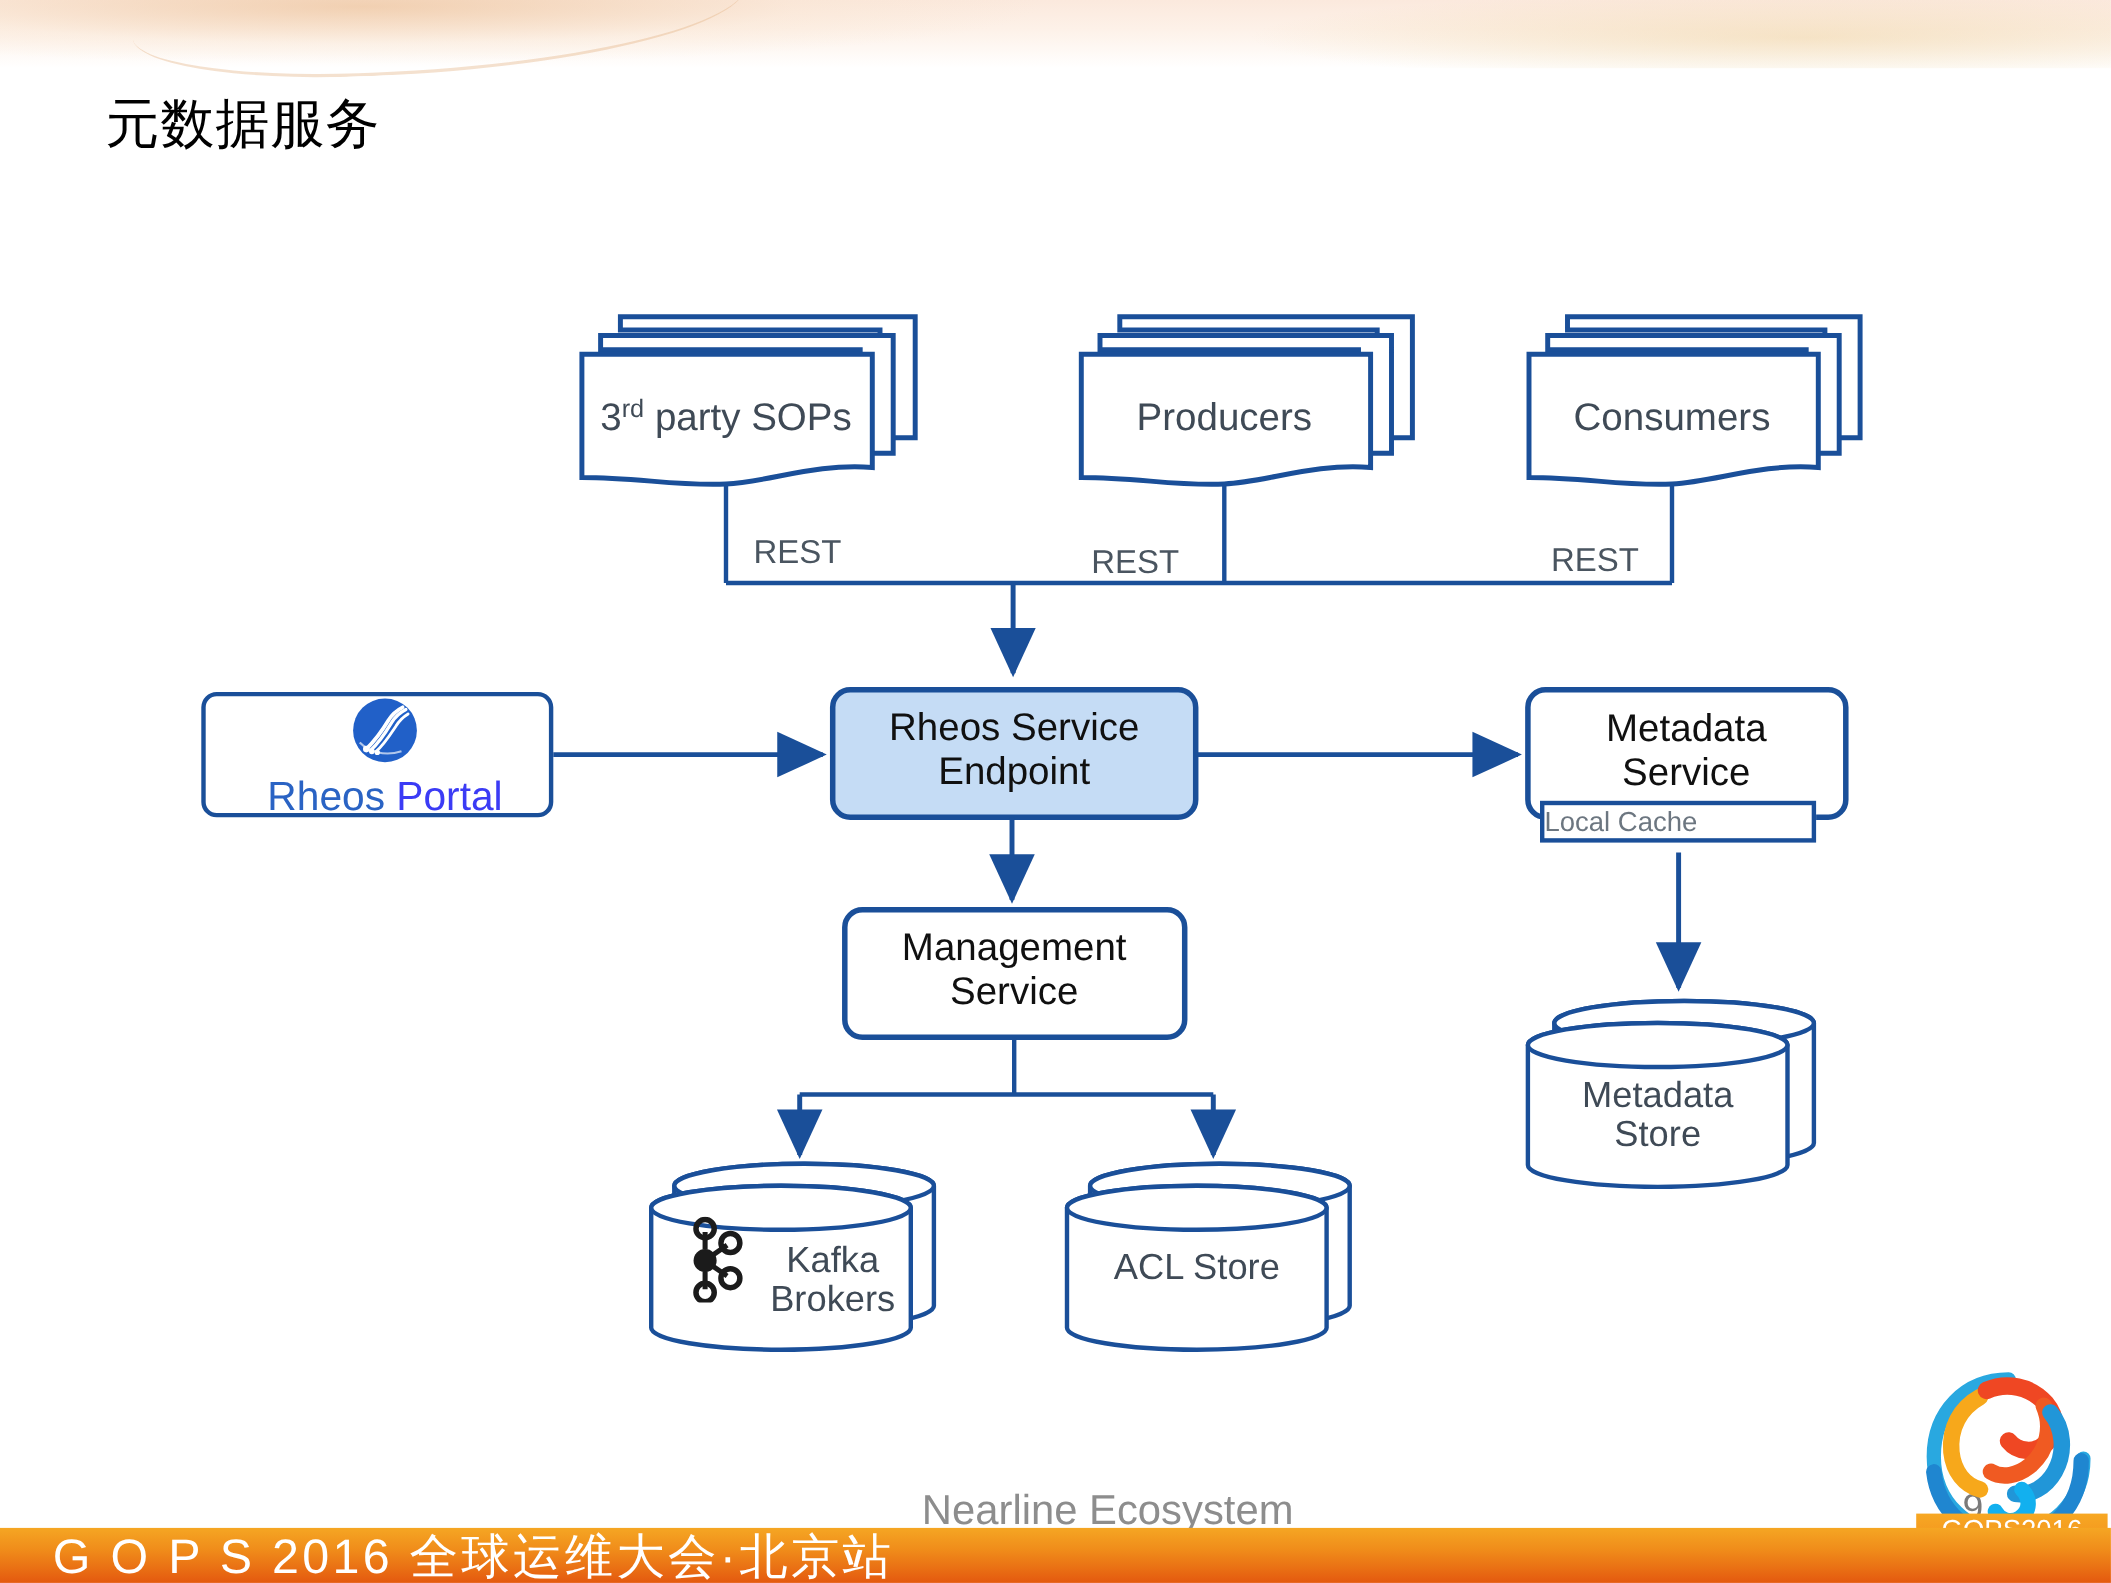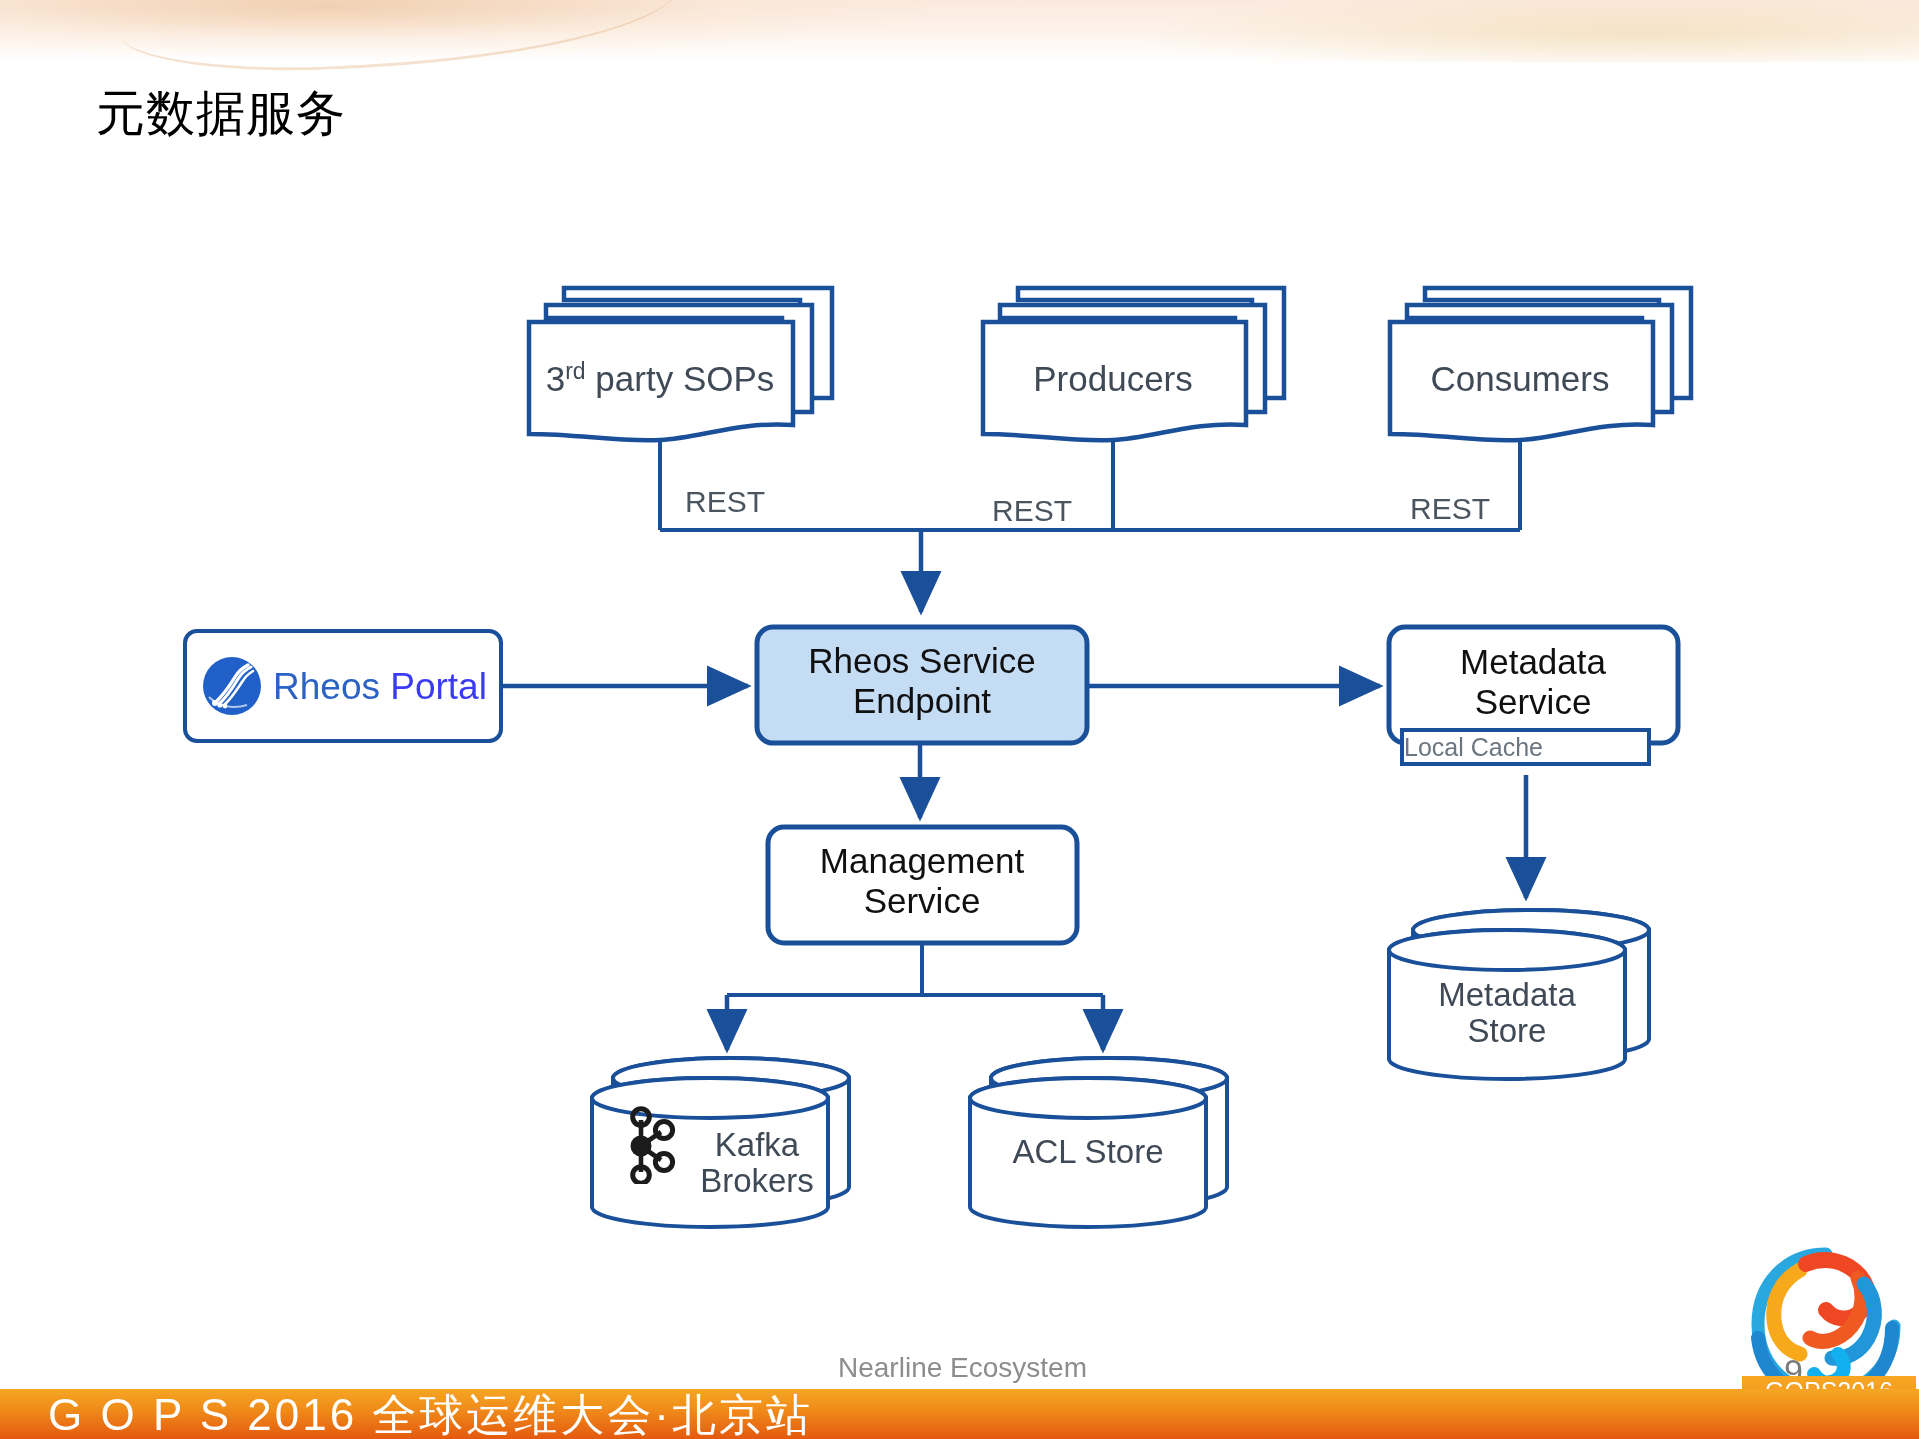--- a/index.html
+++ b/index.html
@@ -79,20 +79,21 @@
     left: 183px; top: 629px;
     width: 320px; height: 114px;
     border: 4px solid #1a4f99;
     border-radius: 14px;
     background: #ffffff;
     display: flex;
     align-items: center;
     gap: 10px;
     padding-left: 14px;
     box-sizing: border-box;
+    flex-direction: column;
   }
   #rheos-logo-mark { flex: 0 0 auto; }
   #rheos-wordmark {
     font-size: 37px;
     white-space: nowrap;
     line-height: 1;
   }
   #rheos-wordmark .w1 { color: #2a63c4; }
   #rheos-wordmark .w2 { color: #3b3bf5; }
 
@@ -118,21 +119,21 @@
   #kafka-logo {
     position: absolute;
     left: 619px; top: 1106px;
     width: 60px; height: 78px;
   }
 
   
   #nearline-note {
     position: absolute;
     left: 838px; top: 1352px;
-    font-size: 28px;
+    font-size: 38px;
     color: #8d8d8d;
     white-space: nowrap;
   }
   #footer-bar {
     position: absolute;
     left: 0; top: 1389px;
     width: 1919px; height: 50px;
     background: linear-gradient(180deg, #f5a623 0%, #f08c1a 40%, #e4590f 100%);
   }
   #footer-bar-text {

